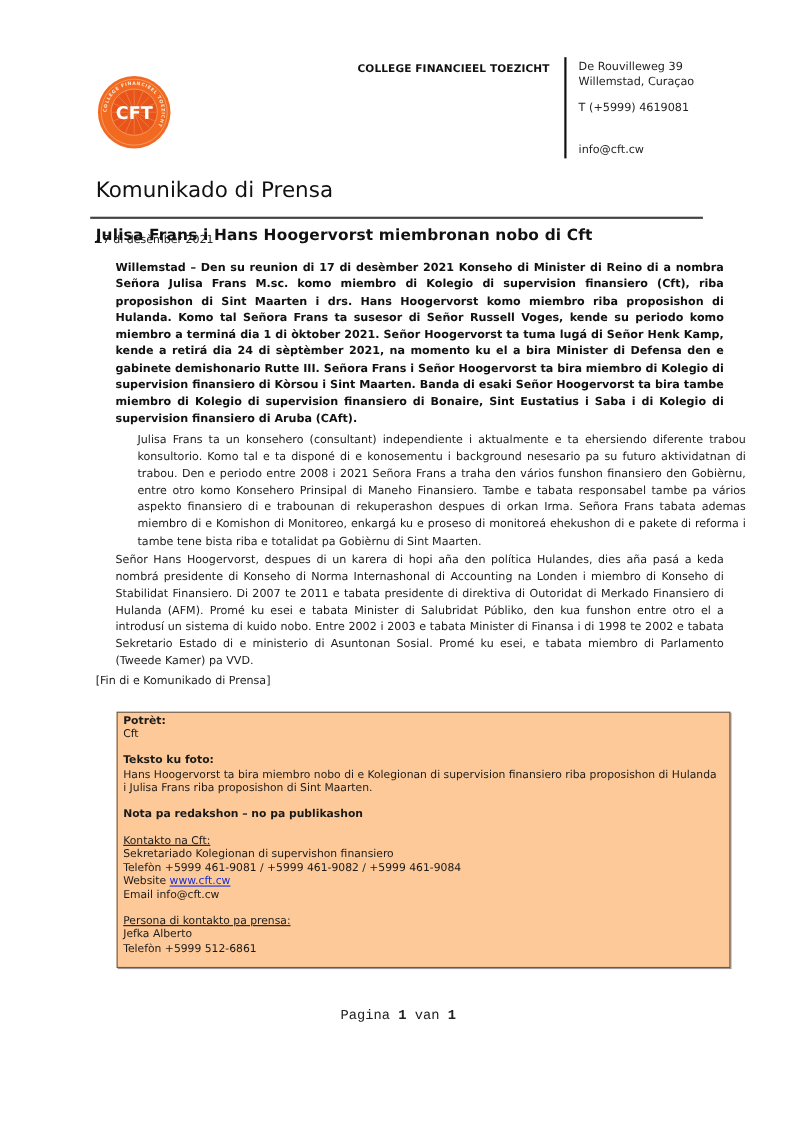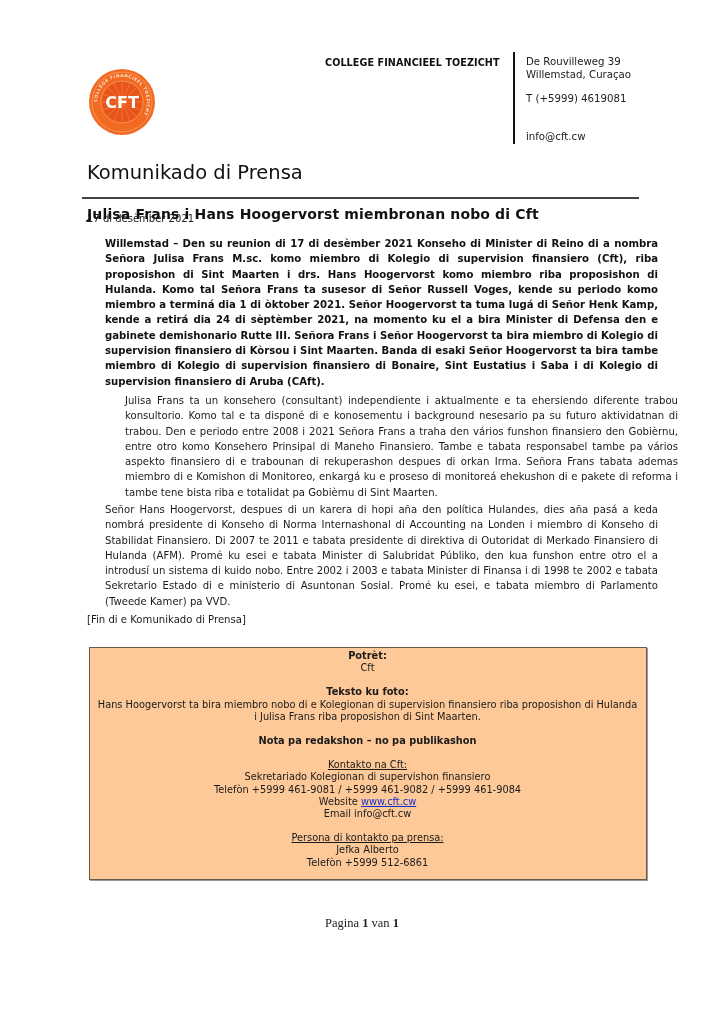--- a/index.html
+++ b/index.html
@@ -23,28 +23,28 @@
 
   .headline { left: 87px; top: 206px; font-size: 14px; font-weight: bold; letter-spacing: 0.15px; }
 
   .para { left: 105px; width: 553px; font-size: 10.1px; line-height: 15.3px; text-align: justify; }
   .lead { top: 236px; font-weight: bold; font-size: 10.15px; }
   .p2 { top: 393px; color: #1a1a1a; margin-left: 20px; }
   .p3 { top: 502px; color: #1a1a1a; }
   .endnote { left: 87px; top: 614px; font-size: 10.1px; color: #1a1a1a; text-align: center; }
 
   
-  .infobox { left: 89px; top: 647px; width: 556px; height: 231px; background: #fdc998; border: 1px solid #6a5a4a; box-shadow: 1px 1px 0 #999; text-align: center; }
+  .infobox { left: 106px; top: 647px; width: 556px; height: 231px; background: #fdc998; border: 1px solid #6a5a4a; box-shadow: 1px 1px 0 #999; }
   .box-inner { position: absolute; left: 5px; top: 2px; width: 545px; font-size: 9.8px; line-height: 12.2px; color: #1a1a1a; }
   .box-inner .lbl { font-weight: bold; }
   .box-inner .gap { height: 12px; }
   .box-inner .ul { text-decoration: underline; }
   .box-inner a { color: #1a2fd0; text-decoration: underline; }
 
-  .footer { left: 0; width: 724px; top: 916px; text-align: center; font-size: 12.5px; font-family: Liberation Serif, serif; color: #222; }
+  .footer { left: 0; width: 724px; top: 916px; text-align: center; font-size: 12.5px; font-family: Liberation Mono, monospace; color: #222; }
   .footer b { font-weight: bold; }
 </style>
 </head>
 <body>
 
 <div class="abs logo">
   <svg width="68" height="68" viewBox="0 0 68 68">
     <defs>
       <path id="ringpath" d="M34,34 m-25,0 a25,25 0 1,1 50,0 a25,25 0 1,1 -50,0"></path>
     </defs>

